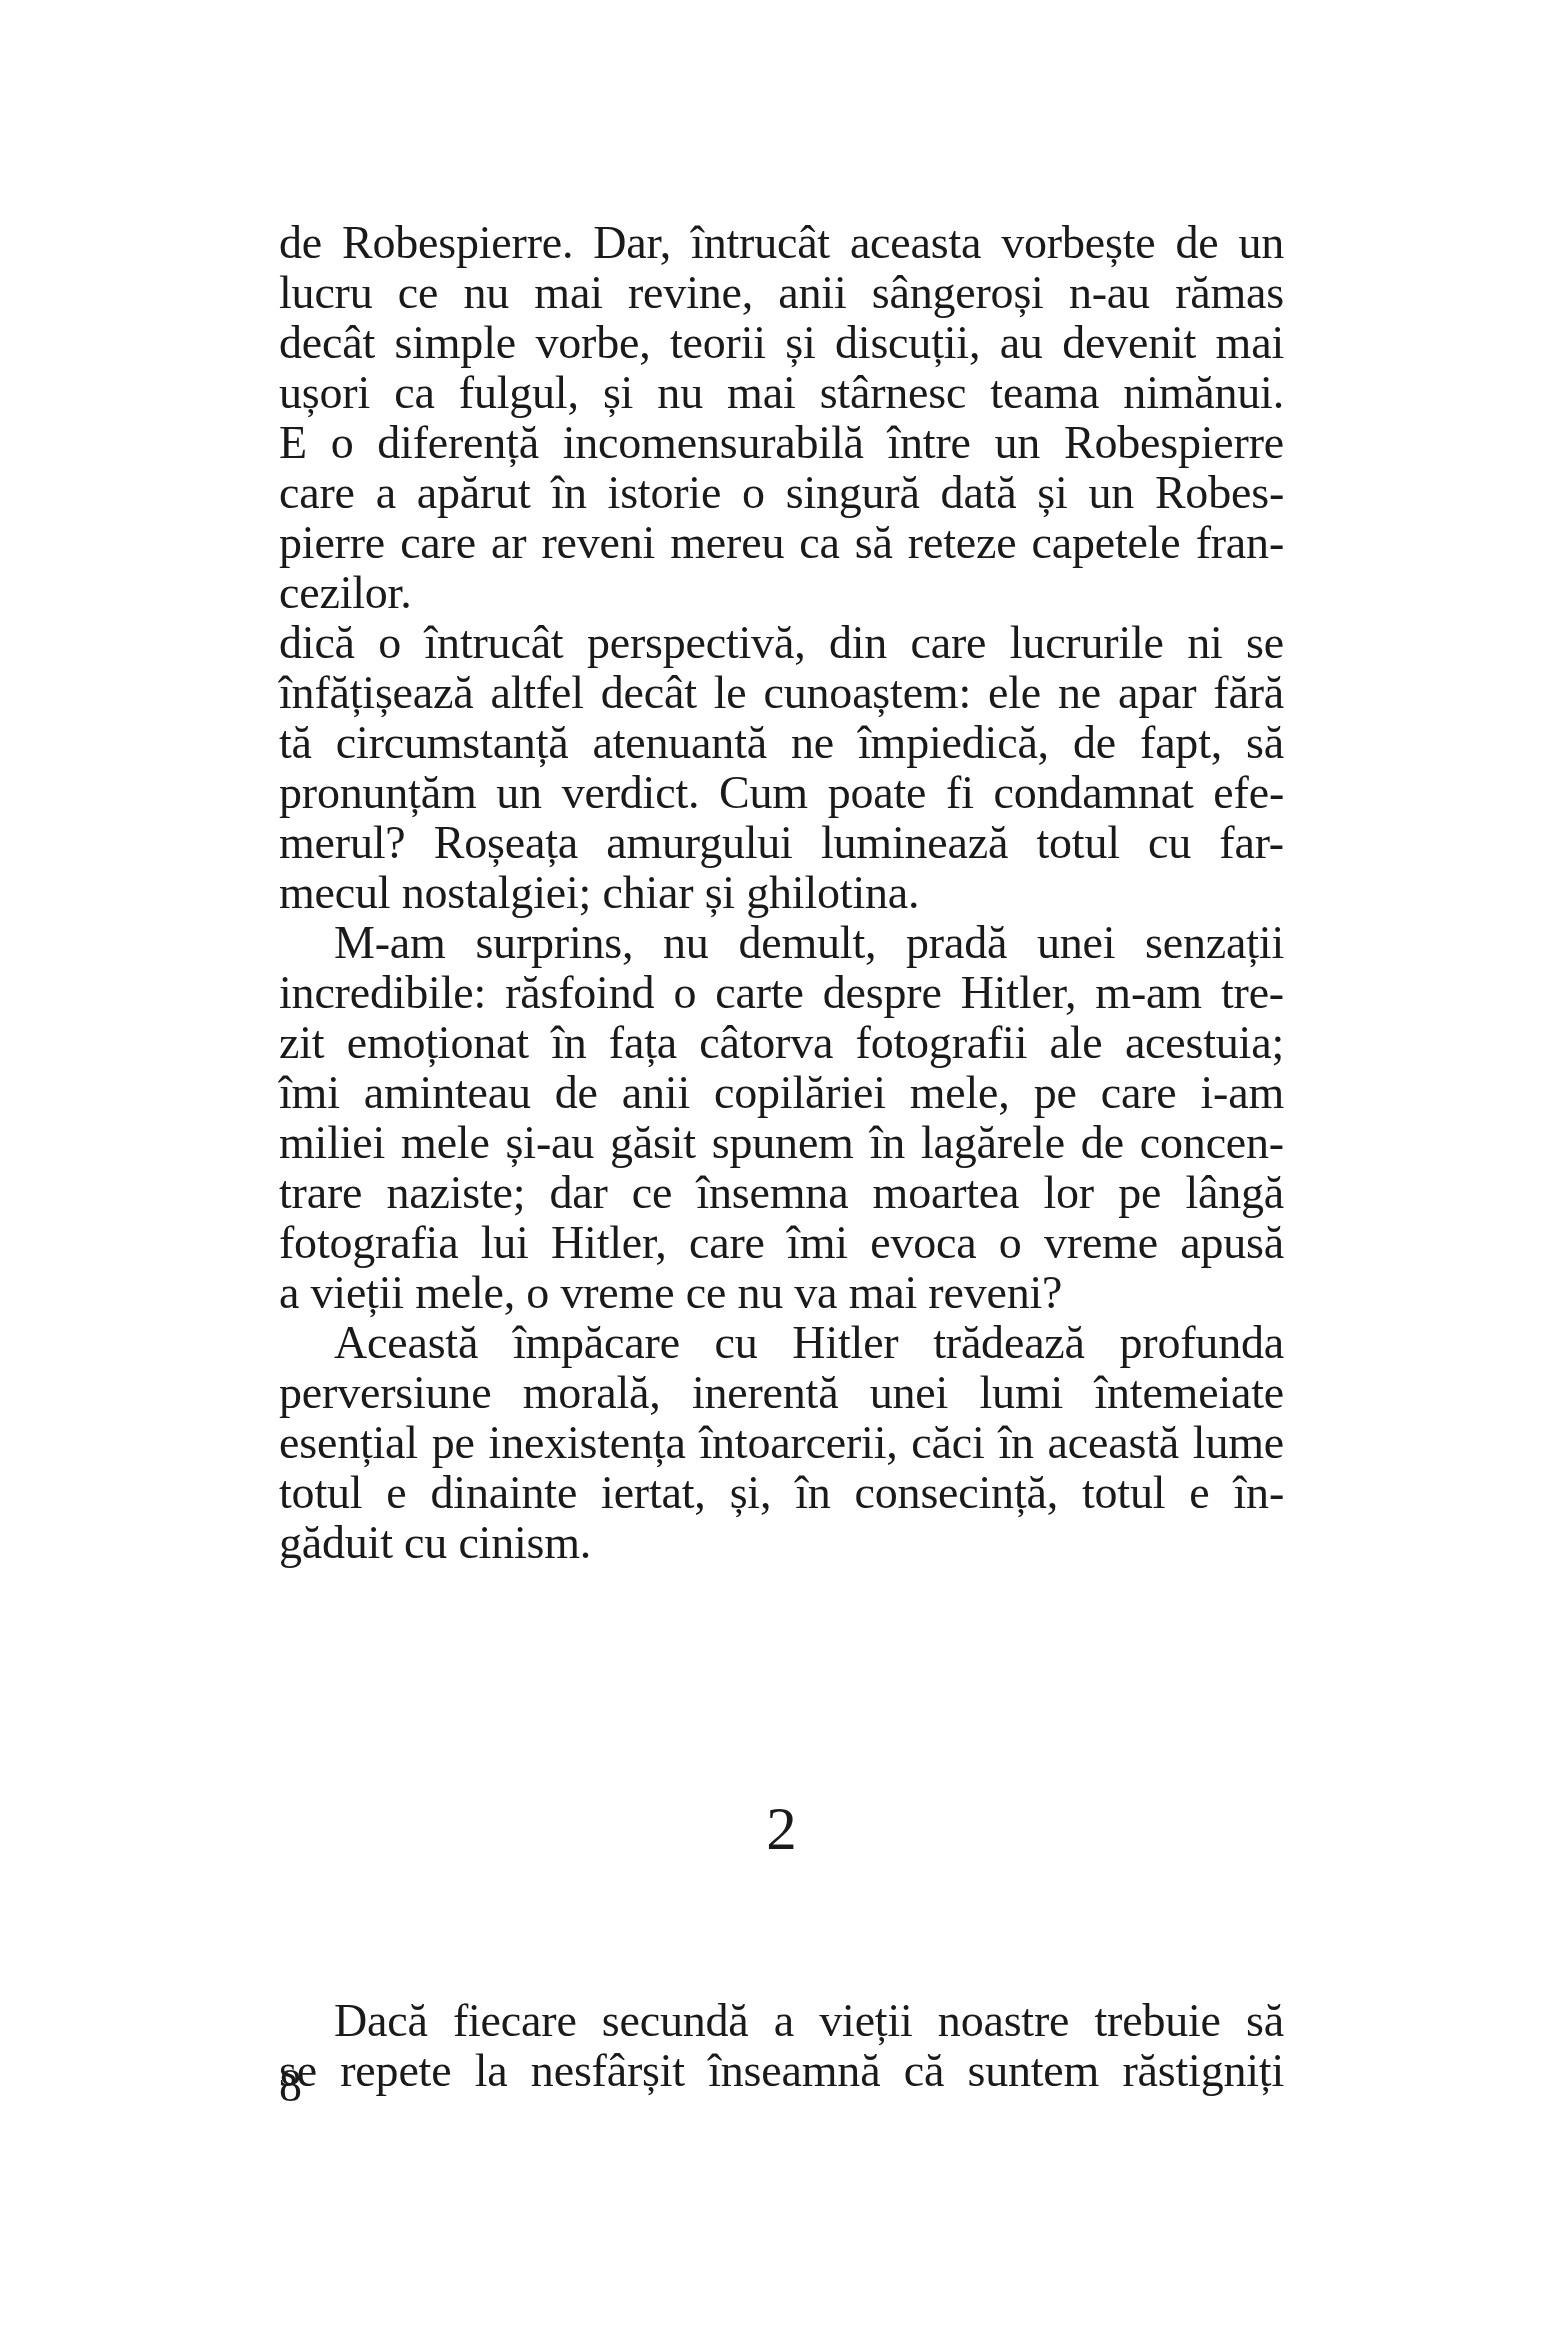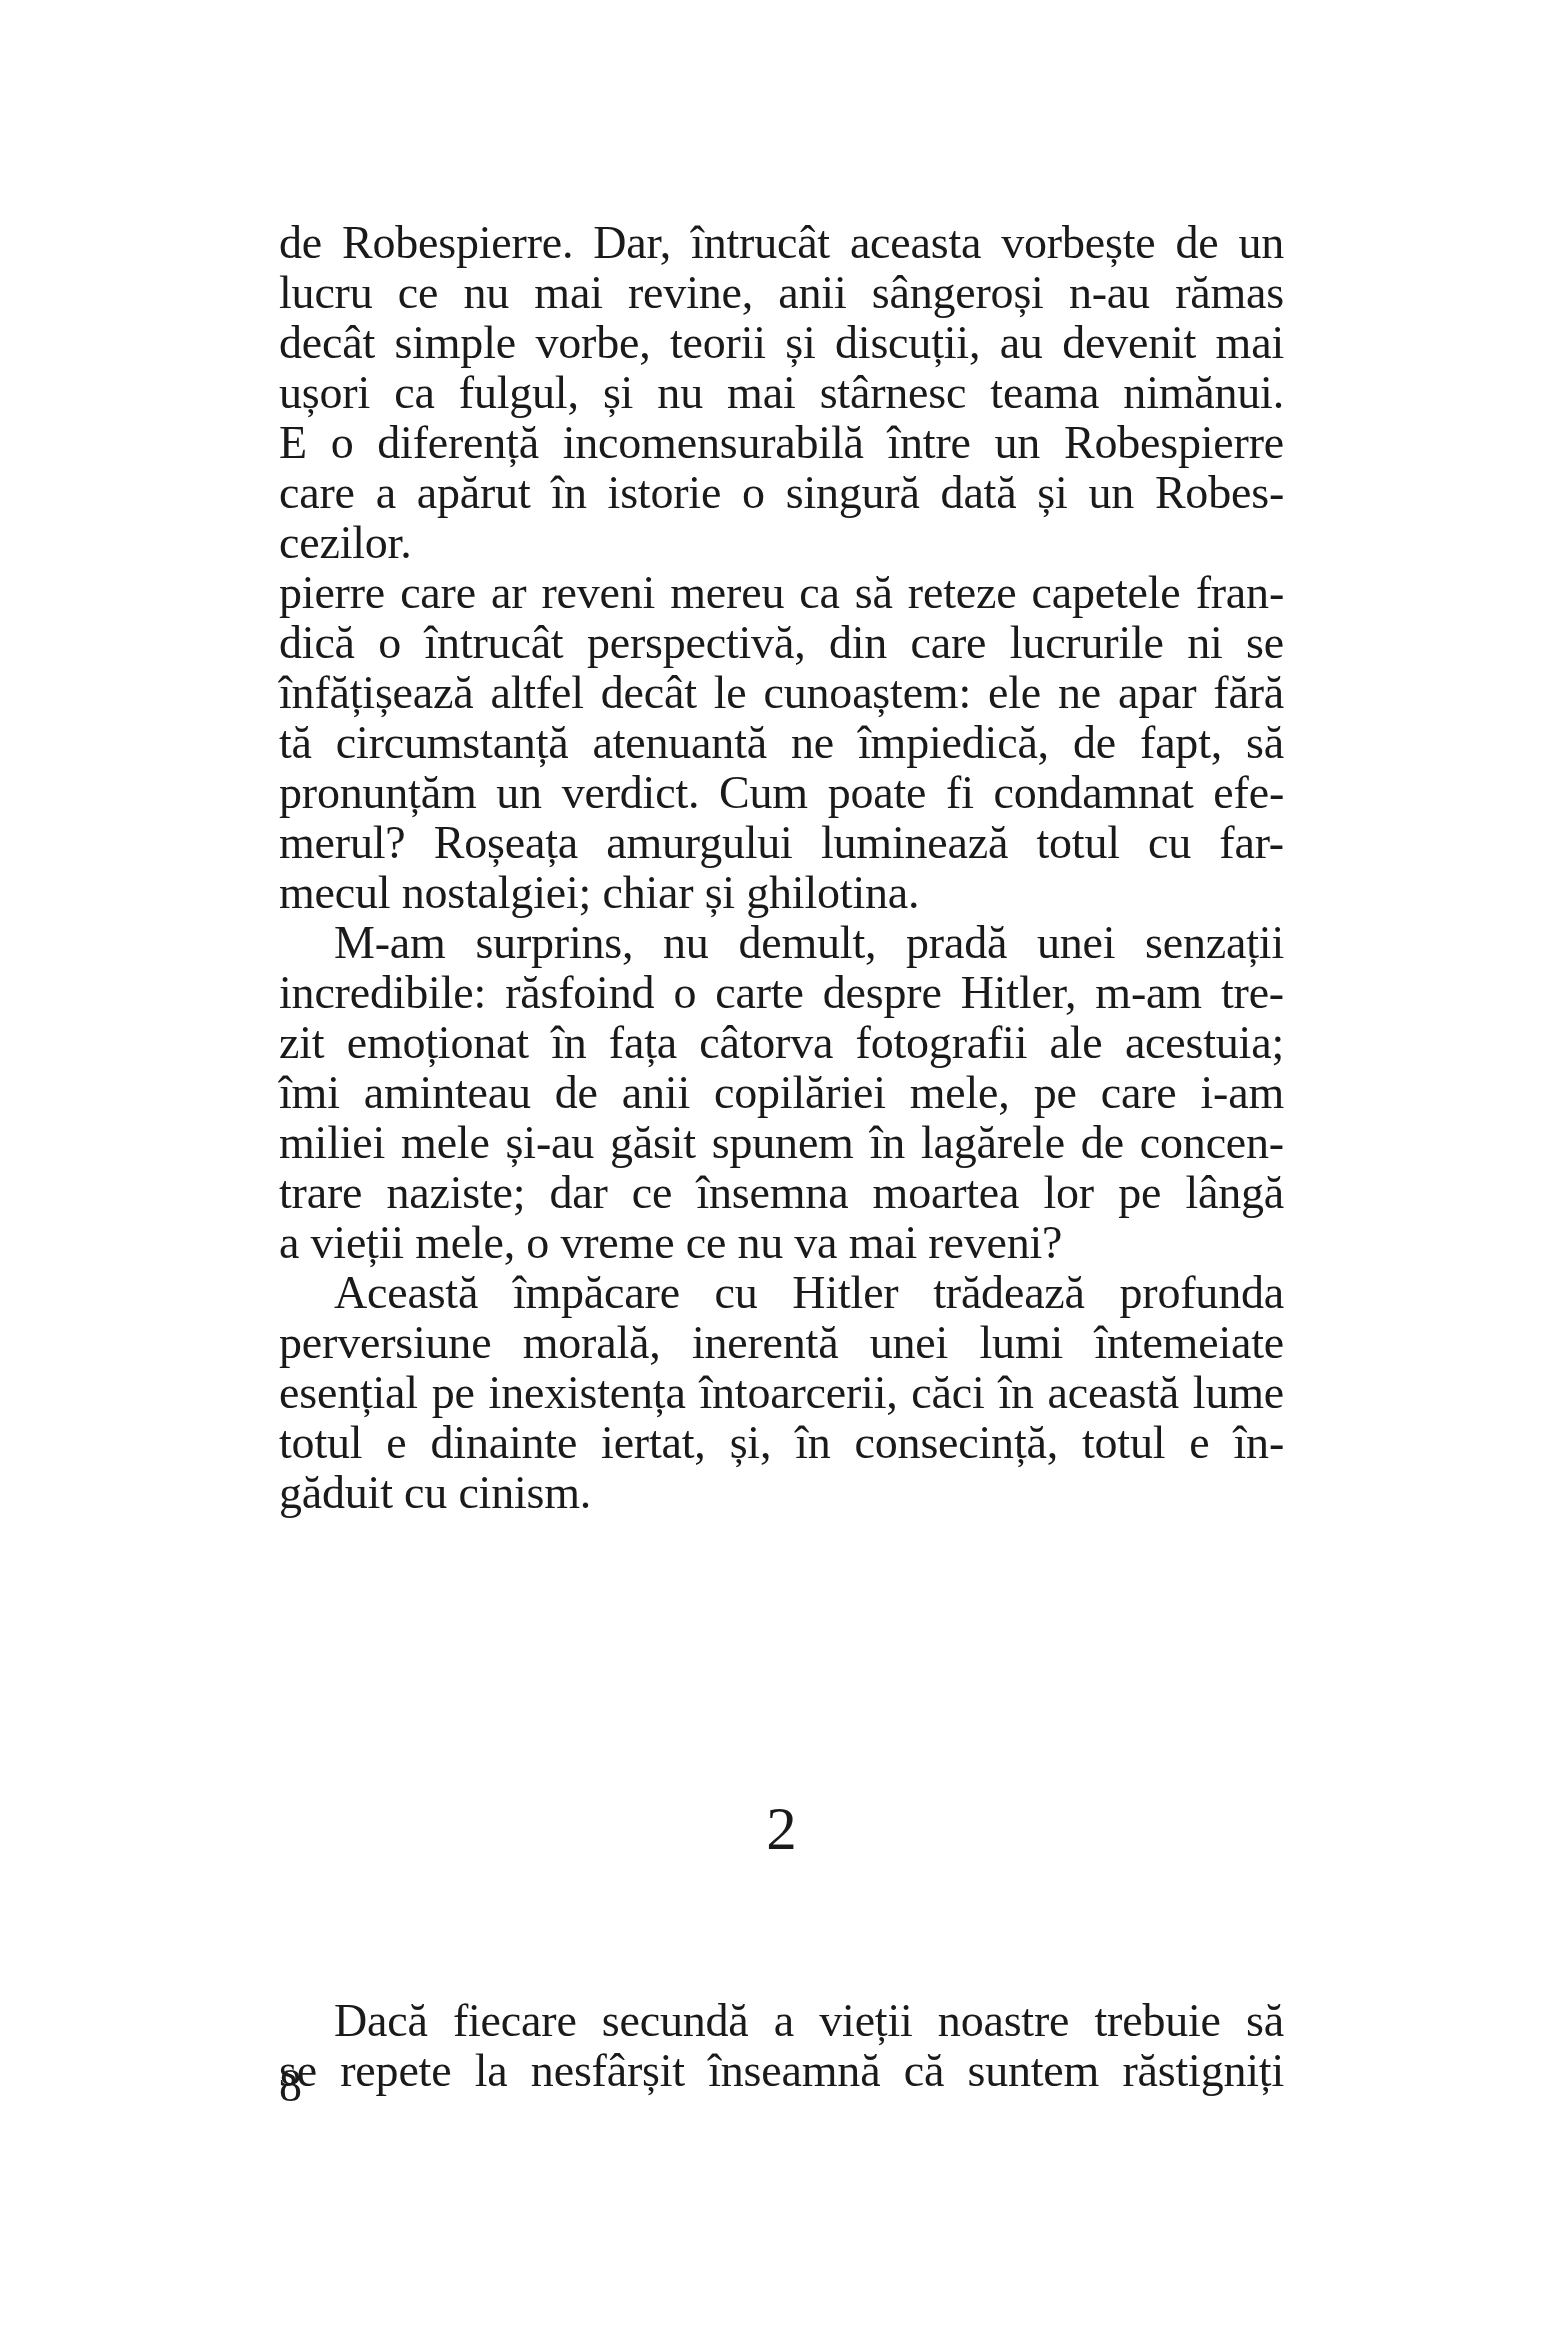--- a/index.html
+++ b/index.html
@@ -79,40 +79,41 @@
 
   <div class="text-block body-text">
 
     <div>
       <span class="line">de Robespierre. Dar, întrucât aceasta vorbește de un</span>
       <span class="line">lucru ce nu mai revine, anii sângeroși n-au rămas</span>
       <span class="line">decât simple vorbe, teorii și discuții, au devenit mai</span>
       <span class="line">ușori ca fulgul, și nu mai stârnesc teama nimănui.</span>
       <span class="line">E o diferență incomensurabilă între un Robespierre</span>
       <span class="line">care a apărut în istorie o singură dată și un Robes-</span>
+      <span class="line">pierre care ar reveni mereu ca să reteze capetele fran-</span>
       <span class="line last">cezilor.</span>
-      <span class="line">pierre care ar reveni mereu ca să reteze capetele fran-</span>
     </div>
 
     <div>
       <span class="line">dică o întrucât perspectivă, din care lucrurile ni se</span>
       <span class="line">înfățișează altfel decât le cunoaștem: ele ne apar fără</span>
       <span class="line">tă circumstanță atenuantă ne împiedică, de fapt, să</span>
       <span class="line">pronunțăm un verdict. Cum poate fi condamnat efe-</span>
       <span class="line">merul? Roșeața amurgului luminează totul cu far-</span>
       <span class="line last">mecul nostalgiei; chiar și ghilotina.</span>
     </div>
 
     <div>
       <span class="line indent">M-am surprins, nu demult, pradă unei senzații</span>
       <span class="line">incredibile: răsfoind o carte despre Hitler, m-am tre-</span>
       <span class="line">zit emoționat în fața câtorva fotografii ale acestuia;</span>
       <span class="line">îmi aminteau de anii copilăriei mele, pe care i-am</span>
       <span class="line">miliei mele și-au găsit spunem în lagărele de concen-</span>
       <span class="line">trare naziste; dar ce însemna moartea lor pe lângă</span>
+      <span class="line">fotografia lui Hitler, care îmi evoca o vreme apusă</span>
       <span class="line last">a vieții mele, o vreme ce nu va mai reveni?</span>
     </div>
 
     <div>
       <span class="line indent">Această împăcare cu Hitler trădează profunda</span>
       <span class="line">perversiune morală, inerentă unei lumi întemeiate</span>
       <span class="line">esențial pe inexistența întoarcerii, căci în această lume</span>
       <span class="line">totul e dinainte iertat, și, în consecință, totul e în-</span>
       <span class="line last">găduit cu cinism.</span>
     </div>

